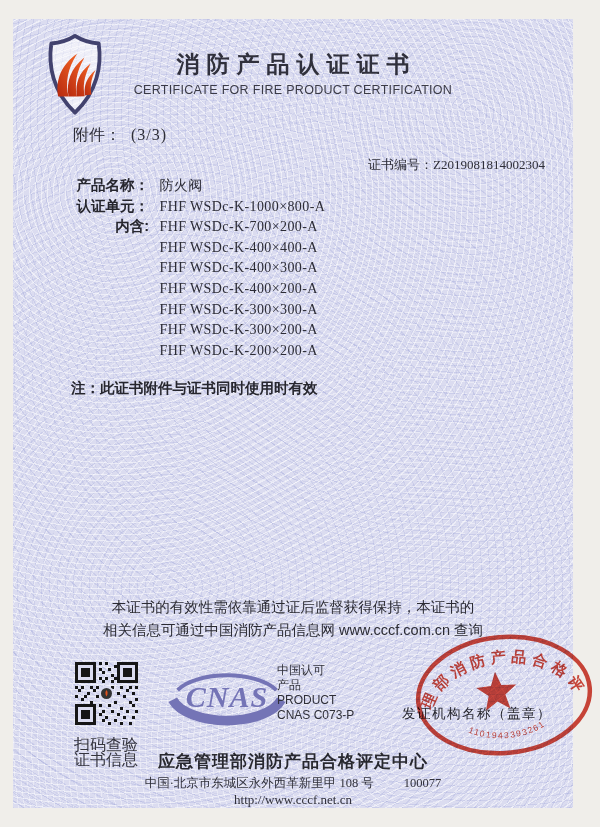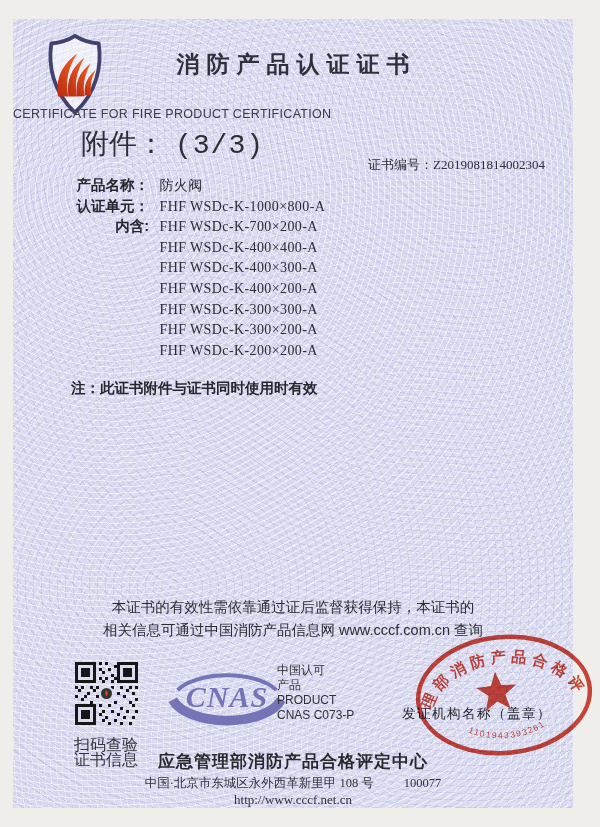--- a/index.html
+++ b/index.html
@@ -22,26 +22,26 @@
       repeating-radial-gradient(circle at 55% 45%, rgba(136,144,208,0.12) 0 1px, rgba(0,0,0,0) 1px 9px);
     padding-left: 47px;
   }
   .logo { position:absolute; left:30px; top:13px; width:64px; }
   .title-cn {
     position:absolute; left:0; right:0; top:30px; text-align:center;
     font-family:"Liberation Serif", serif; font-size:23px; font-weight:600;
     letter-spacing:7px; color:#30303c; text-indent:7px;
   }
   .title-en {
-    position:absolute; left:0; right:0; top:64px; text-align:left;
-    font-family:"Liberation Sans", sans-serif; font-size:12.5px; color:#3a3a46; letter-spacing:0.3px;margin-top:24px;
+    position:absolute; left:0; right:0; top:64px; text-align:center;
+    font-family:"Liberation Sans", sans-serif; font-size:12.5px; color:#3a3a46; letter-spacing:0.3px;
   }
   .attachment {
-    position:absolute; left:68px; top:106px;
-    font-family:Liberation Mono, monospace; font-size:28px; color:#2e2e38;
+    position:absolute; left:60px; top:106px;
+    font-family:Liberation Serif, serif; font-size:16px; color:#2e2e38;
   }
   .attachment .att-val { margin-left:10px; letter-spacing:1px; }
   .certno {
     position:absolute; right:28px; top:137px;
     font-family:"Liberation Serif", serif; font-size:13px; color:#2e2e38;
   }
   .fields { position:absolute; left:58px; top:156px; }
   .frow { height:20.6px; line-height:20.6px; white-space:nowrap; }
   .flabel {
     display:inline-block; width:78px; text-align:right;

